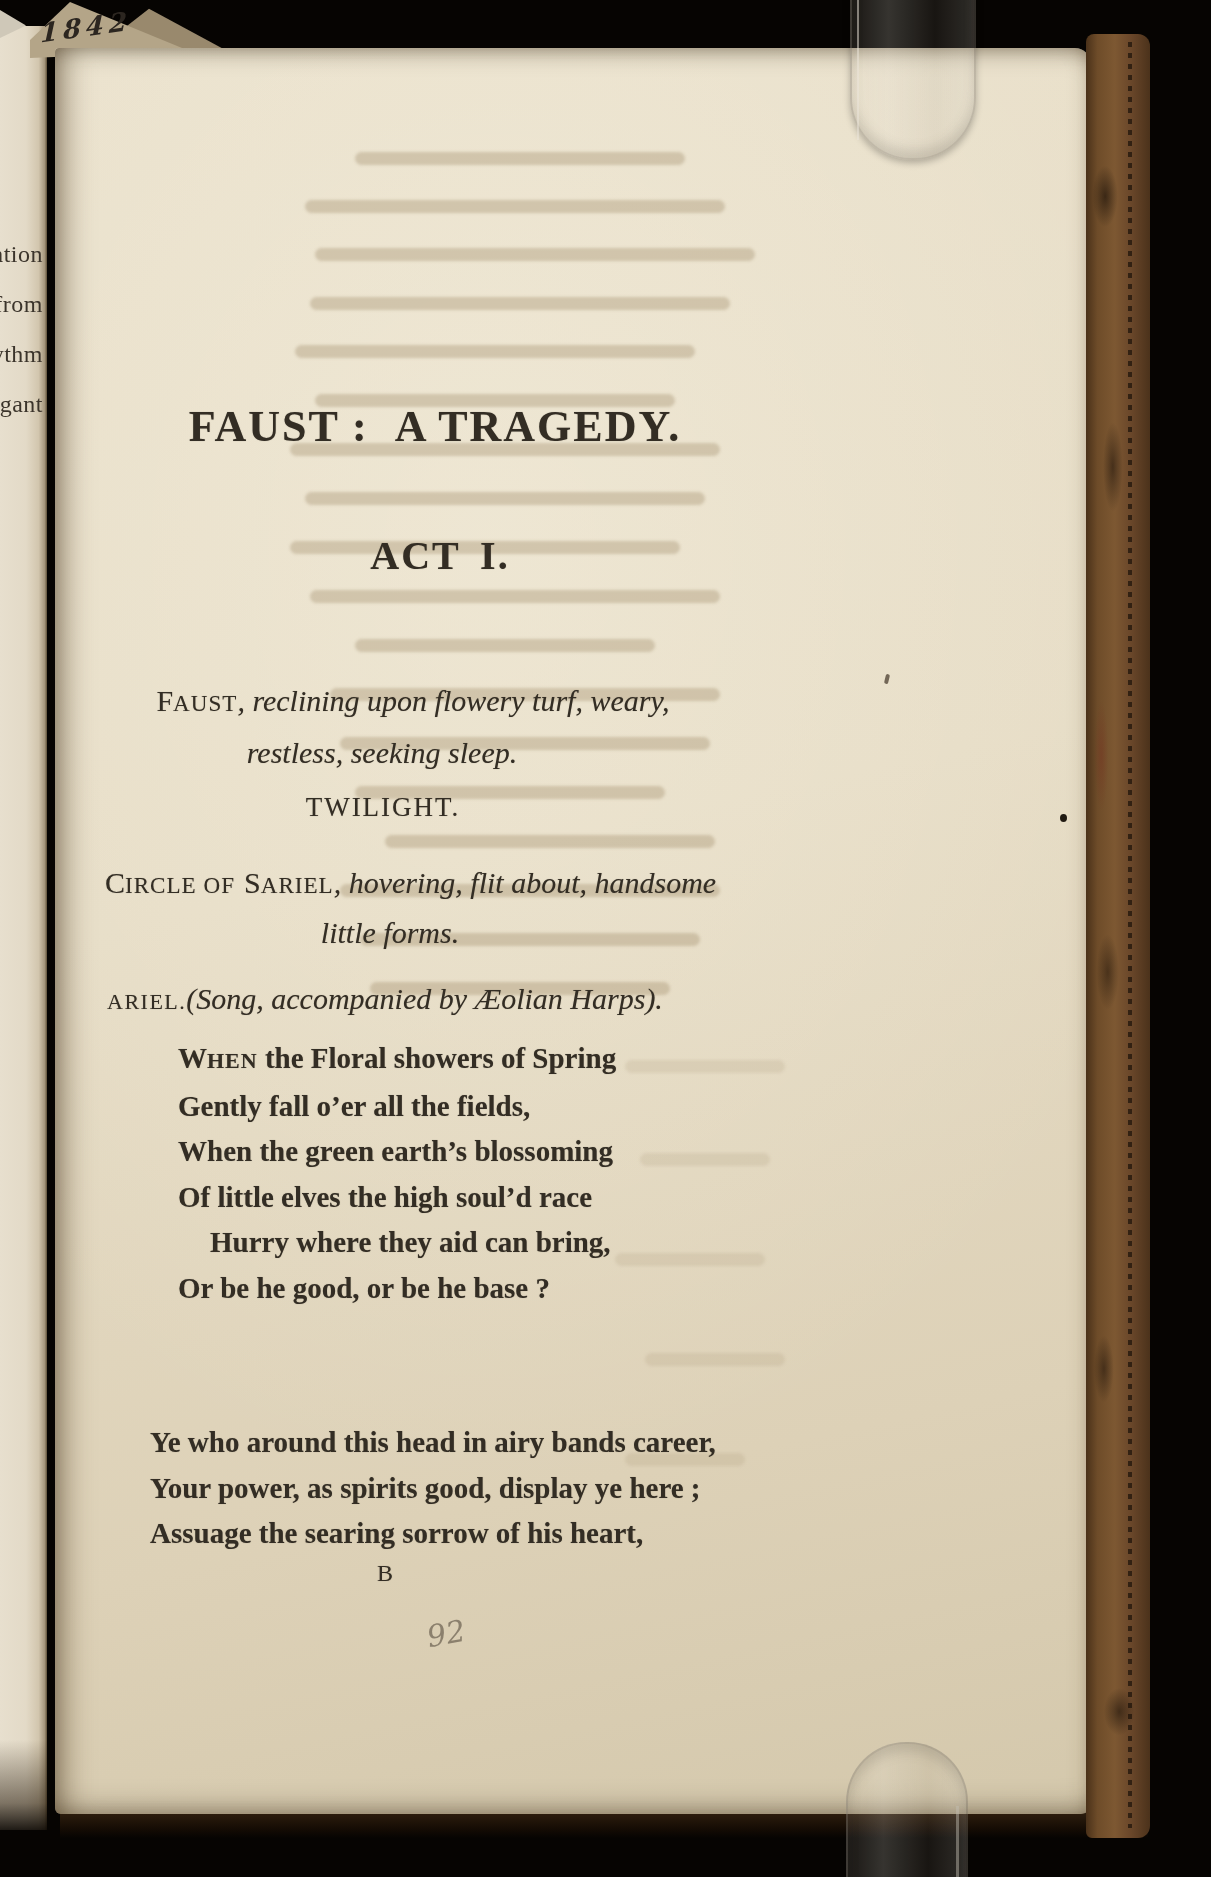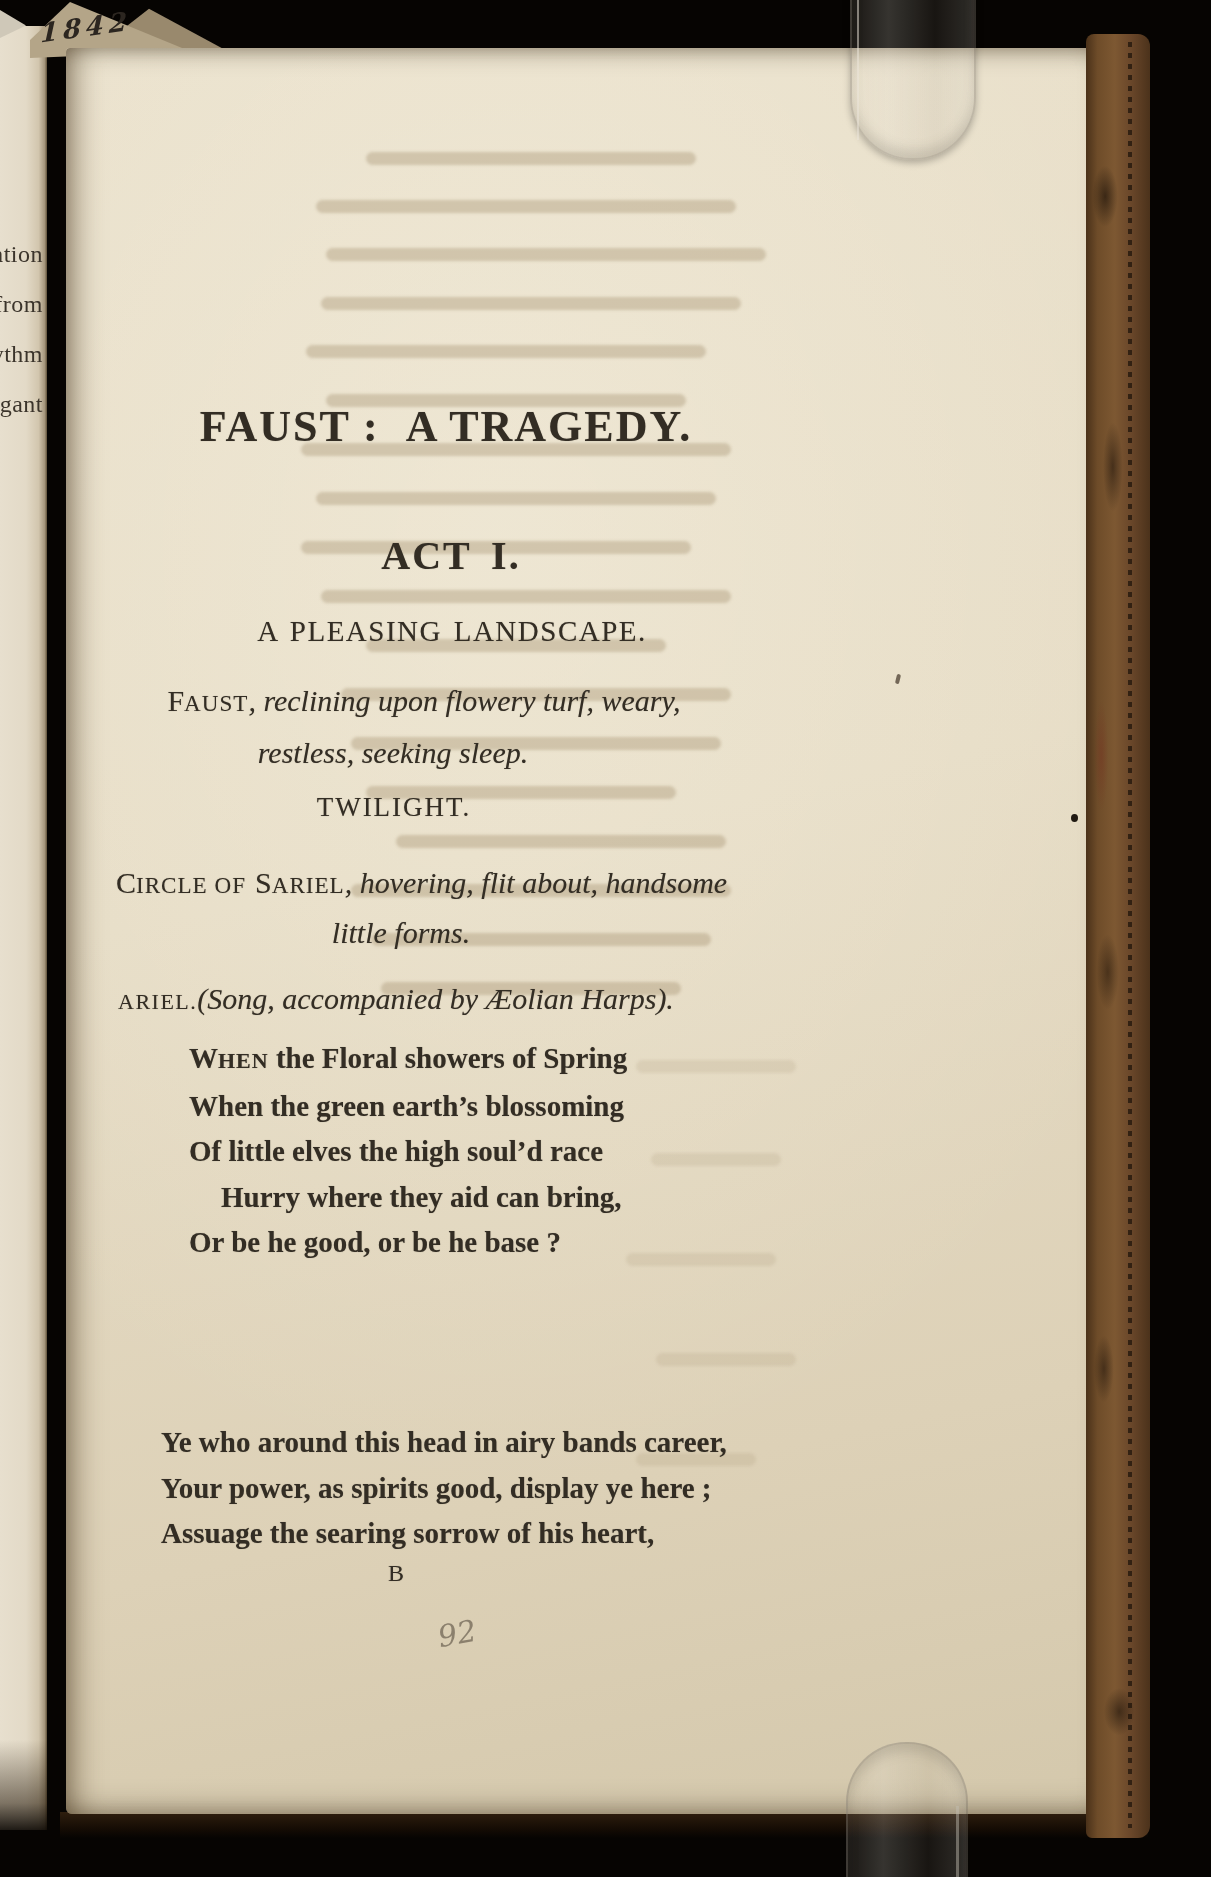--- a/index.html
+++ b/index.html
@@ -30,21 +30,21 @@
   .fold-c { left:0; top:10px; width:26px; height:28px; background:#cfc8b8; z-index:2;
     clip-path:polygon(0 0, 100% 55%, 0 100%); }
   .year {
     position:absolute; left:40px; top:12px; z-index:3;
     font-family:"DejaVu Serif", serif; font-style:italic; font-weight:bold;
     font-size:26px; letter-spacing:5px; color:#2c2620;
     transform:rotate(-8deg) skewX(-10deg);
   }
   
   .main-page {
-    position:absolute; left:66px; top:48px; width:1036px; height:1766px; z-index:2;
+    position:absolute; left:55px; top:48px; width:1036px; height:1766px; z-index:2;
     border-radius:4px 16px 10px 6px;
     background:
       radial-gradient(120% 90% at 42% 28%, rgba(255,252,240,0.28), rgba(0,0,0,0) 60%),
       linear-gradient(168deg,#eae1cc 0%,#e6dcc5 45%,#ddd1b7 78%,#d4c8ac 100%);
     box-shadow:
       inset 26px 0 30px -18px rgba(72,54,30,0.55),
       inset -14px 0 22px -14px rgba(95,72,40,0.38),
       inset 0 16px 24px -16px rgba(60,45,25,0.55),
       inset 0 -20px 28px -18px rgba(60,45,25,0.5);
   }
@@ -177,38 +177,38 @@
         <div class="ghost" style="left: 590px; top: 1305px; width: 140px; opacity: 0.45;"></div>
         <div class="ghost" style="left: 570px; top: 1405px; width: 120px; opacity: 0.45;"></div>
       </div>
 
     <div class="text-block">
 
       <h1 class="title"><span>FAUST :</span><span class="t2">A TRAGEDY.</span></h1>
 
       <h2 class="act">ACT I.</h2>
 
-      <h3 class="landscape">A PLEASING LANDSCAPE.</h3>
 
       <div class="direction d1">
         <div class="dl dl1"><span class="lead">F</span><span class="sc">AUST</span><span class="it">, reclining upon flowery turf, weary,</span></div>
         <div class="dl dl2">restless, seeking sleep.</div>
       </div>
 
       <h4 class="twilight">TWILIGHT.</h4>
 
       <div class="direction d2">
         <div class="dl dl1"><span class="lead">C</span><span class="sc">IRCLE OF</span><span class="lead gap2">S</span><span class="sc">ARIEL</span><span class="it">, hovering, flit about, handsome</span></div>
         <div class="dl dl2">little forms.</div>
       </div>
 
       <div class="speaker-line"><span class="speaker">ARIEL.</span><span class="it">(Song, accompanied by Æolian Harps).</span></div>
 
       <div class="stanza s1">
         <div class="pl"><span class="lead">W</span><span class="sc">HEN</span><span> the Floral showers of Spring</span></div>
+        <div class="pl">Gently fall o’er all the fields,</div>
         <div class="pl">When the green earth’s blossoming</div>
         <div class="pl">Of little elves the high soul’d race</div>
         <div class="pl ind">Hurry where they aid can bring,</div>
         <div class="pl">Or be he good, or be he base ?</div>
       </div>
 
       <div class="stanza s2">
         <div class="pl">Ye who around this head in airy bands career,</div>
         <div class="pl">Your power, as spirits good, display ye here ;</div>
         <div class="pl">Assuage the searing sorrow of his heart,</div>

